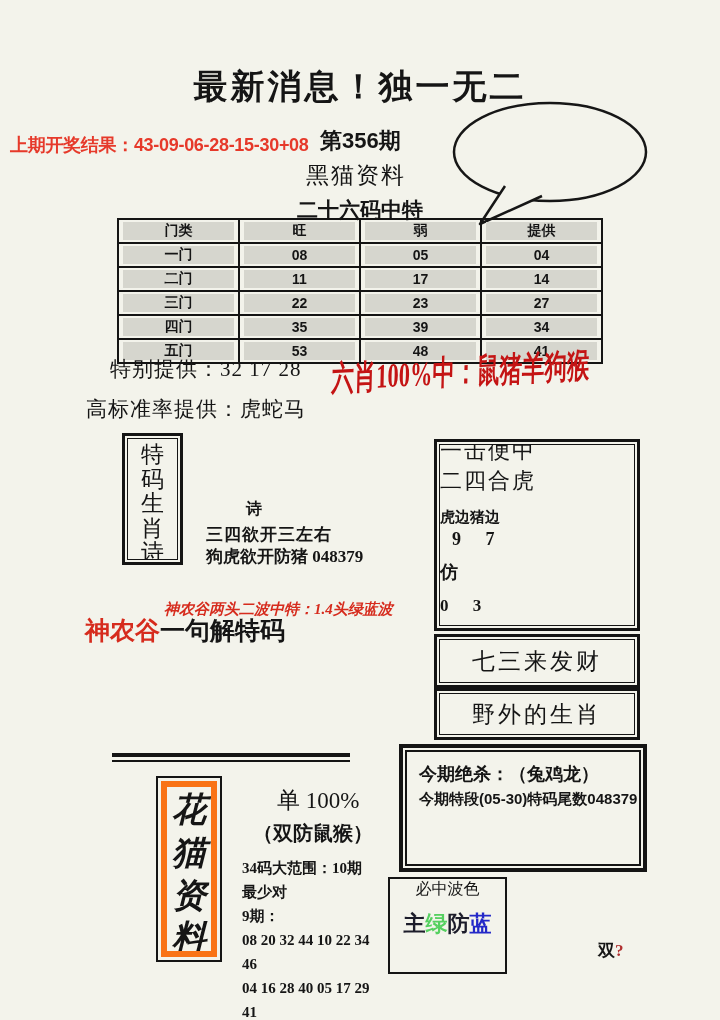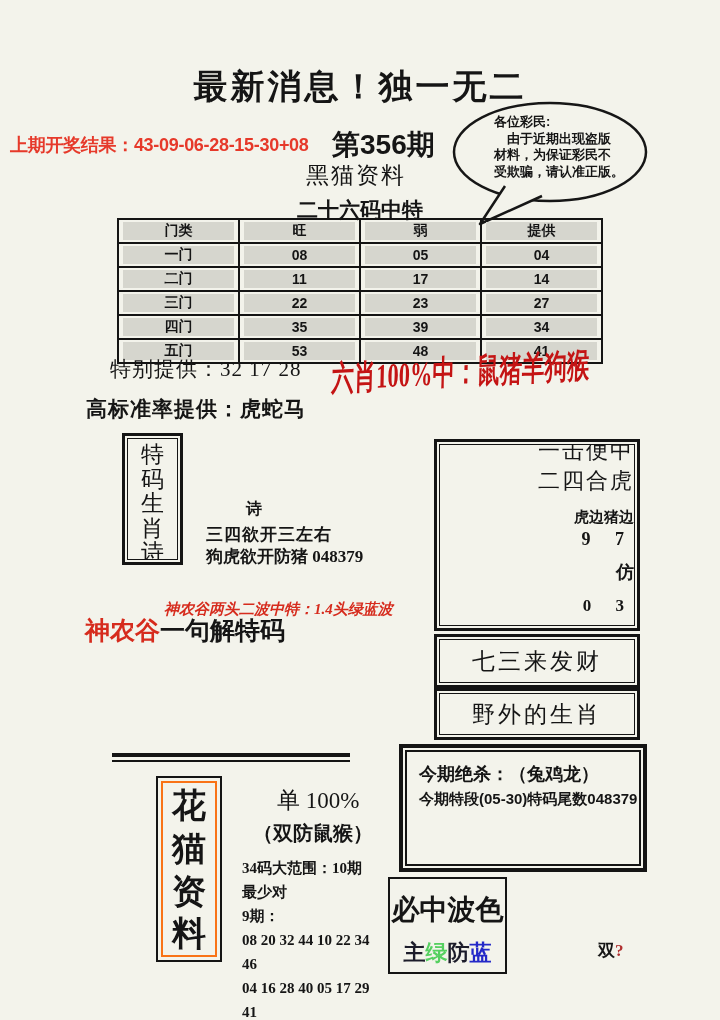--- a/index.html
+++ b/index.html
@@ -8,62 +8,62 @@
     background:#f3f3eb; overflow:hidden;
     font-family:"Liberation Serif","DejaVu Serif",serif;
     color:#151515;
   }
   .abs{position:absolute;}
   
   .title{left:0; top:64px; width:720px; text-align:center;
     font-size:34px; font-weight:bold; letter-spacing:3px;}
   .prev{left:10px; top:133px; font-size:18px; font-weight:bold;
     font-family:"Liberation Sans","DejaVu Sans",sans-serif; letter-spacing:-.3px;}
-  .issue{left:332px; top:126px; font-size:28px; font-weight:bold;
+  .issue{left:320px; top:126px; font-size:22px; font-weight:bold;
     font-family:"Liberation Sans","DejaVu Sans",sans-serif;}
   .brand{left:306px; top:160px; font-size:23px; letter-spacing:2px;}
   
   .bubble-svg{left:450px; top:100px;}
   .bubble-text{left:494px; top:114px; width:146px; font-size:13px; font-weight:bold;
     line-height:16.5px; font-family:"Liberation Sans","DejaVu Sans",sans-serif;}
   
   .table-title{left:117px; top:196px; width:486px; text-align:center;
     font-size:21px; font-weight:bold; font-family:"Liberation Sans","DejaVu Sans",sans-serif;}
   table.codes{left:117px; top:218px; width:486px; position:absolute;
     border-collapse:collapse; table-layout:fixed;
     font-family:"Liberation Sans","DejaVu Sans",sans-serif;}
   table.codes th, table.codes td{
     border:2px solid #141414; height:17px; text-align:center;
     font-size:14px; font-weight:bold; padding:2px 4px;
     background:#d6d6ce; background-clip:content-box;}
   
   .sp1{left:110px; top:355px; font-size:21px; letter-spacing:1px;}
-  .sp2{left:86px; top:395px; font-size:21px; letter-spacing:1px;font-weight:bold;}
+  .sp2{left:86px; top:395px; font-size:21px; letter-spacing:1px;}
   .sixxiao{left:332px; top:356px; font-size:34px; font-weight:bold; white-space:nowrap;
     transform:scaleX(.66) rotate(-2deg) skewX(-4deg); transform-origin:left top;}
   
   .dbox{border:3px solid #141414;}
   .dbox .inner{position:absolute; inset:2px; border:1px solid #141414; overflow:hidden;}
   .thinbox{border:2px solid #141414;}
-  .thinbox .inner{position:absolute; inset:2px; border:2px solid #f97316; overflow:hidden;}
+  .thinbox .inner{position:absolute; inset:2px; border:6px solid #f97316; overflow:hidden;font-style:italic;}
   
   .poem-box{left:122px; top:433px; width:55px; height:126px;}
   .vstack{word-break:break-all; line-height:1.07; text-align:center; margin:4px auto 0;}
   .poem-box .vstack{width:23px; font-size:23px;}
   .poem-shi{left:246px; top:499px; font-size:16px; font-weight:bold;}
   .poem-l1{left:206px; top:523px; font-size:17px; font-weight:bold; letter-spacing:1px;}
   .poem-l2{left:206px; top:545px; font-size:17px; font-weight:bold;}
   
   .sn-top{left:164px; top:600px; font-size:15px; font-weight:bold; font-style:italic;}
   .sn-line{left:85px; top:614px; font-size:25px; font-weight:bold;
     font-family:"Liberation Sans","DejaVu Sans",sans-serif;}
   .sn-bottom{left:164px; top:649px; font-size:14px;}
   
   .rbox{left:434px; top:439px; width:200px; height:186px;}
-  .rbox .inner{display:flex; flex-direction:column; align-items:flex-end;}
+  .rbox .inner{display:flex; flex-direction:column; align-items:flex-start;}
   .r1{font-size:22px; letter-spacing:2px; margin-top:-9px;}
   .r2{font-size:22px; letter-spacing:2px;}
   .r3{font-size:15px; font-weight:bold; margin-top:12px;}
   .r4{font-size:18px; font-weight:bold; letter-spacing:10px; margin-top:2px;padding-left:12px;}
   .r5{font-size:18px; font-weight:bold; margin-top:10px;}
   .r6{font-size:17px; font-weight:bold; letter-spacing:10px; margin-top:12px;}
   .r7{font-size:22px; margin-top:5px; letter-spacing:2px;}
   .box7{left:434px; top:634px; width:200px; height:48px;}
   .boxw{left:434px; top:688px; width:200px; height:46px;}
   .cbox .inner{display:flex; align-items:center; justify-content:center;
@@ -80,44 +80,38 @@
   .hm-box{left:156px; top:776px; width:62px; height:182px;}
   .hm-box .inner{inset:3px;}
   .hm-box .vstack{width:34px; font-size:34px; font-weight:bold; line-height:1.26; margin-top:2px;}
   .dan{left:277px; top:785px; font-size:23px;}
   .shuangfang{left:253px; top:820px; font-size:20px; font-weight:bold;
     font-family:"Liberation Sans","DejaVu Sans",sans-serif;}
   .range{left:242px; top:856px; width:132px; font-size:15px; font-weight:bold; line-height:24px;}
   
   .bc-box{left:388px; top:877px; width:115px; height:93px; border:2px solid #141414;
     text-align:center;}
-  .bc-title{margin-top:12px; font-size:28px; font-weight:bold;}
+  .bc-title{font-size:16px; font-weight:normal;}
   .bc-colors{margin-top:9px; font-size:22px; font-weight:bold;}
   .shuang{left:598px; top:939px; font-size:17px; font-weight:bold;}
 </style>
 </head>
 <body>
 
 <div id="page">
 
   <div class="abs title">最新消息！独一无二</div>
   <div class="abs prev" style="color: rgb(230, 57, 42);">上期开奖结果：43-09-06-28-15-30+08</div>
   <div class="abs issue">第356期</div>
   <div class="abs brand">黑猫资料</div>
 
   <svg class="abs bubble-svg" width="210" height="130" viewBox="0 0 210 130">
     <ellipse cx="100" cy="52" rx="96" ry="49" fill="#f3f3eb" stroke="#161616" stroke-width="2.5"></ellipse>
     <path d="M55 86 L30 124 L92 96" fill="#f3f3eb" stroke="#161616" stroke-width="2.5" stroke-linejoin="round"></path>
   </svg>
-  <div class="abs bubble-text">
-    <div>各位彩民:</div>
-    <div>　由于近期出现盗版</div>
-    <div>材料，为保证彩民不</div>
-    <div>受欺骗，请认准正版。</div>
-  </div>
 
   <div class="abs table-title">二十六码中特</div>
   <table class="codes">
     <thead>
       <tr>
         <th>门类</th>
         <th>旺</th>
         <th>弱</th>
         <th>提供</th>
       </tr>

